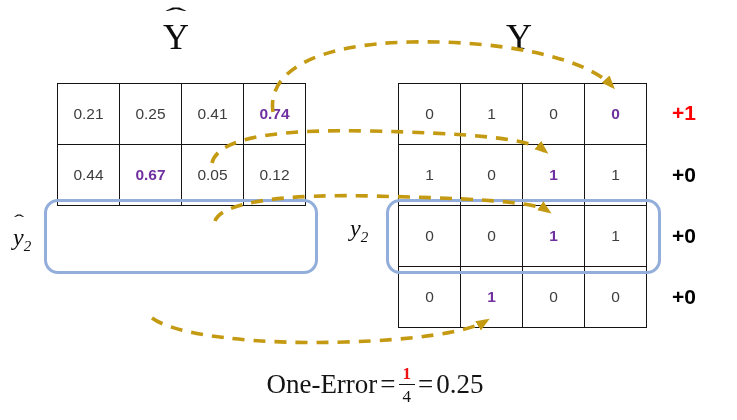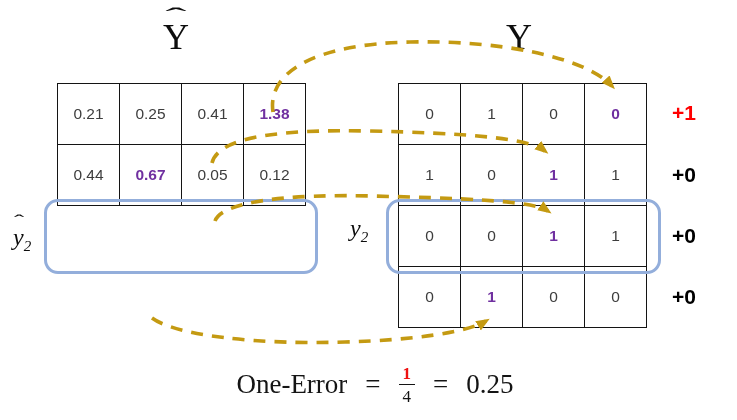--- a/index.html
+++ b/index.html
@@ -35,21 +35,21 @@
   .score{position:absolute;left:672px;width:50px;font-weight:bold;font-size:21px;
          color:#000;letter-spacing:0px;}
   .score.red{color:#FF0000;}
 
   
   svg.arrows{position:absolute;left:0;top:0;pointer-events:none;}
 
   
   .formula{position:absolute;left:215px;top:358px;width:320px;height:52px;
            display:flex;align-items:center;justify-content:center;
-           font-family:"Liberation Serif",serif;font-size:27px;color:#141414;gap:18px;}
+           font-family:"Liberation Serif",serif;font-size:27px;color:#141414;gap:3px;}
   .frac{display:inline-flex;flex-direction:column;align-items:center;line-height:1;
         transform:translateY(1px);}
   .frac .num{color:#EE1111;font-weight:bold;font-size:17px;padding:0 4px 2px;}
   .frac .den{border-top:1.8px solid #141414;font-size:17px;padding:3px 4px 0;color:#141414;}
 </style>
 </head>
 <body>
 
 <div class="stage">
 
@@ -63,21 +63,21 @@
   <div class="mat-title" style="left:506px;top:19px;">
     <span>Y</span>
   </div>
 
   <table class="mat" style="left:57px;top:83px;">
     <tbody>
         <tr>
       <td>0.21</td>
       <td>0.25</td>
       <td>0.41</td>
-      <td class="hl">1.38</td>
+      <td class="hl">0.74</td>
     </tr>
     <tr>
       <td>0.44</td>
       <td class="hl">0.67</td>
       <td>0.05</td>
       <td>0.12</td>
     </tr>
   </tbody>
     </table>
 

